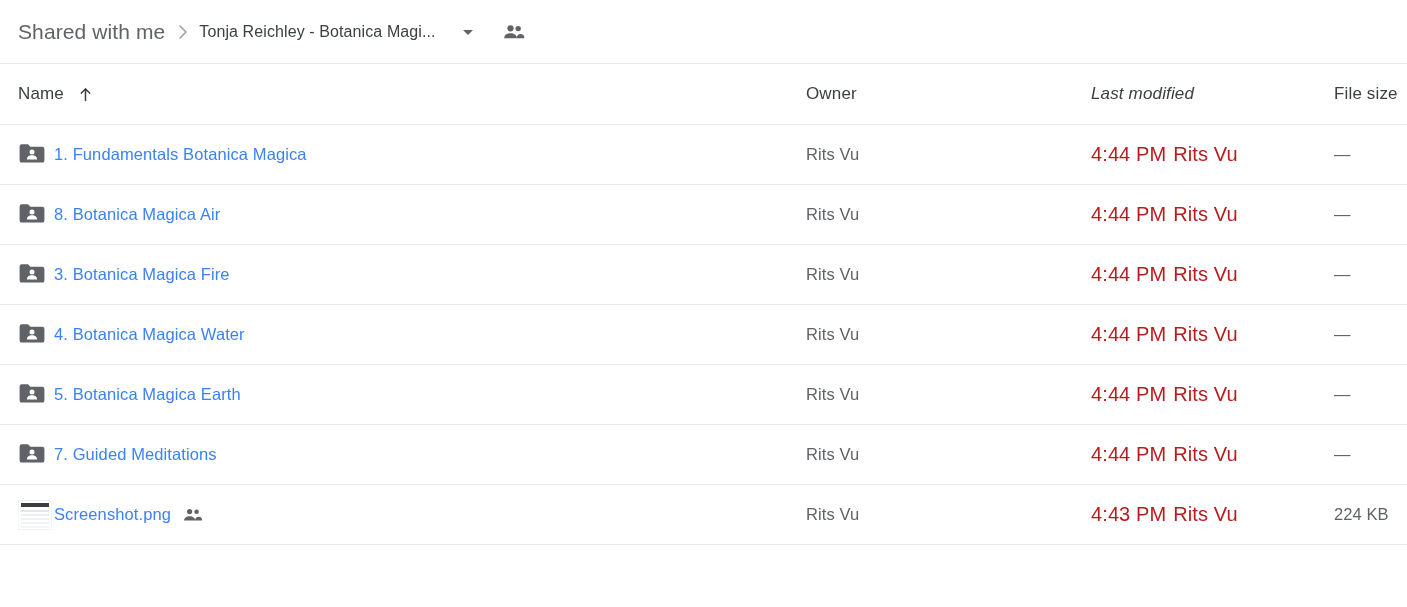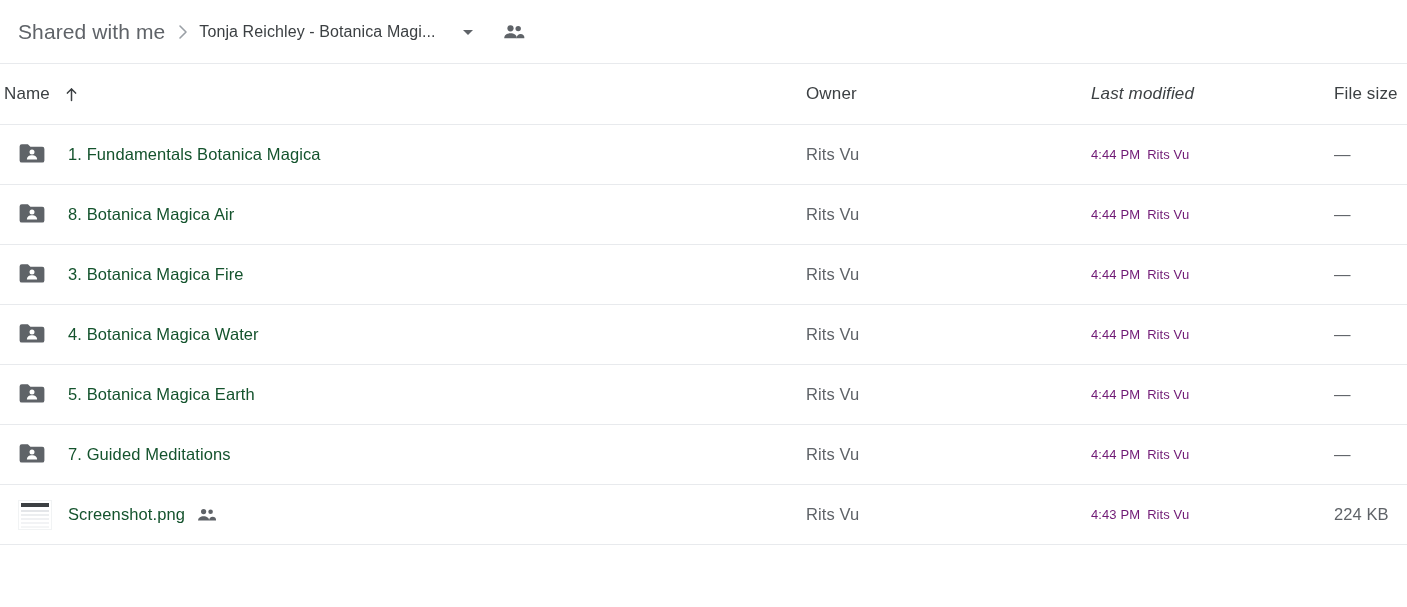--- a/index.html
+++ b/index.html
@@ -85,21 +85,21 @@
     border-bottom: 1px solid #e8eaed;
     vertical-align: middle;
   }
   .th-inner {
     display: flex;
     align-items: center;
     font-size: 17px;
     color: #3c4043;
     letter-spacing: 0.15px;
   }
-  .th-name   .th-inner { padding-left: 4px; }
+  .th-name   .th-inner { padding-left: 18px; }
   .th-owner  .th-inner { padding-left: 16px; }
   .th-mod    .th-inner { padding-left: 33px; font-style: italic; }
   .th-size   .th-inner { padding-left: 26px; }
   .sort-arrow {
     margin-left: 14px;
     display: inline-flex;
     align-items: center;
   }
 
   tbody tr {
@@ -119,42 +119,41 @@
   }
   .icon-slot {
     width: 36px;
     min-width: 36px;
     height: 36px;
     display: flex;
     align-items: center;
     justify-content: flex-start;
   }
   .item-name {
-    margin-left: 14px;
     font-size: 16.5px;
-    color: #14532d;
+    color: #3b82f6;
     letter-spacing: 0.1px;
     white-space: nowrap;
   }
   .row-share-icon {
     margin-left: 12px;
     display: inline-flex;
     align-items: center;
   }
 
   .owner-cell {
     padding-left: 16px;
     color: #5f6368;
     font-size: 16.5px;
     letter-spacing: 0.1px;
   }
   .modified-cell {
     padding-left: 33px;
-    color: #701a75;
-    font-size: 13px;
+    color: #b91c1c;
+    font-size: 20px;
     letter-spacing: 0.1px;
     white-space: nowrap;
   }
   .modified-cell .mod-by { margin-left: 7px; }
   .size-cell {
     padding-left: 26px;
     color: #5f6368;
     font-size: 16.5px;
     letter-spacing: 0.1px;
   }

